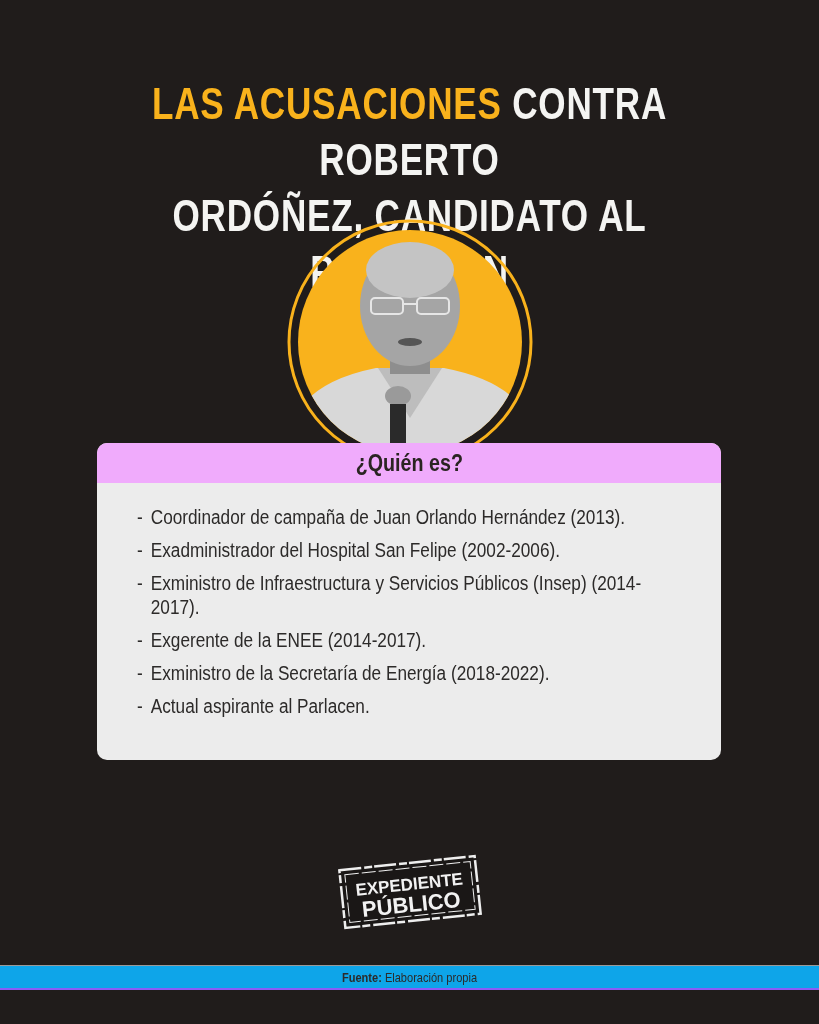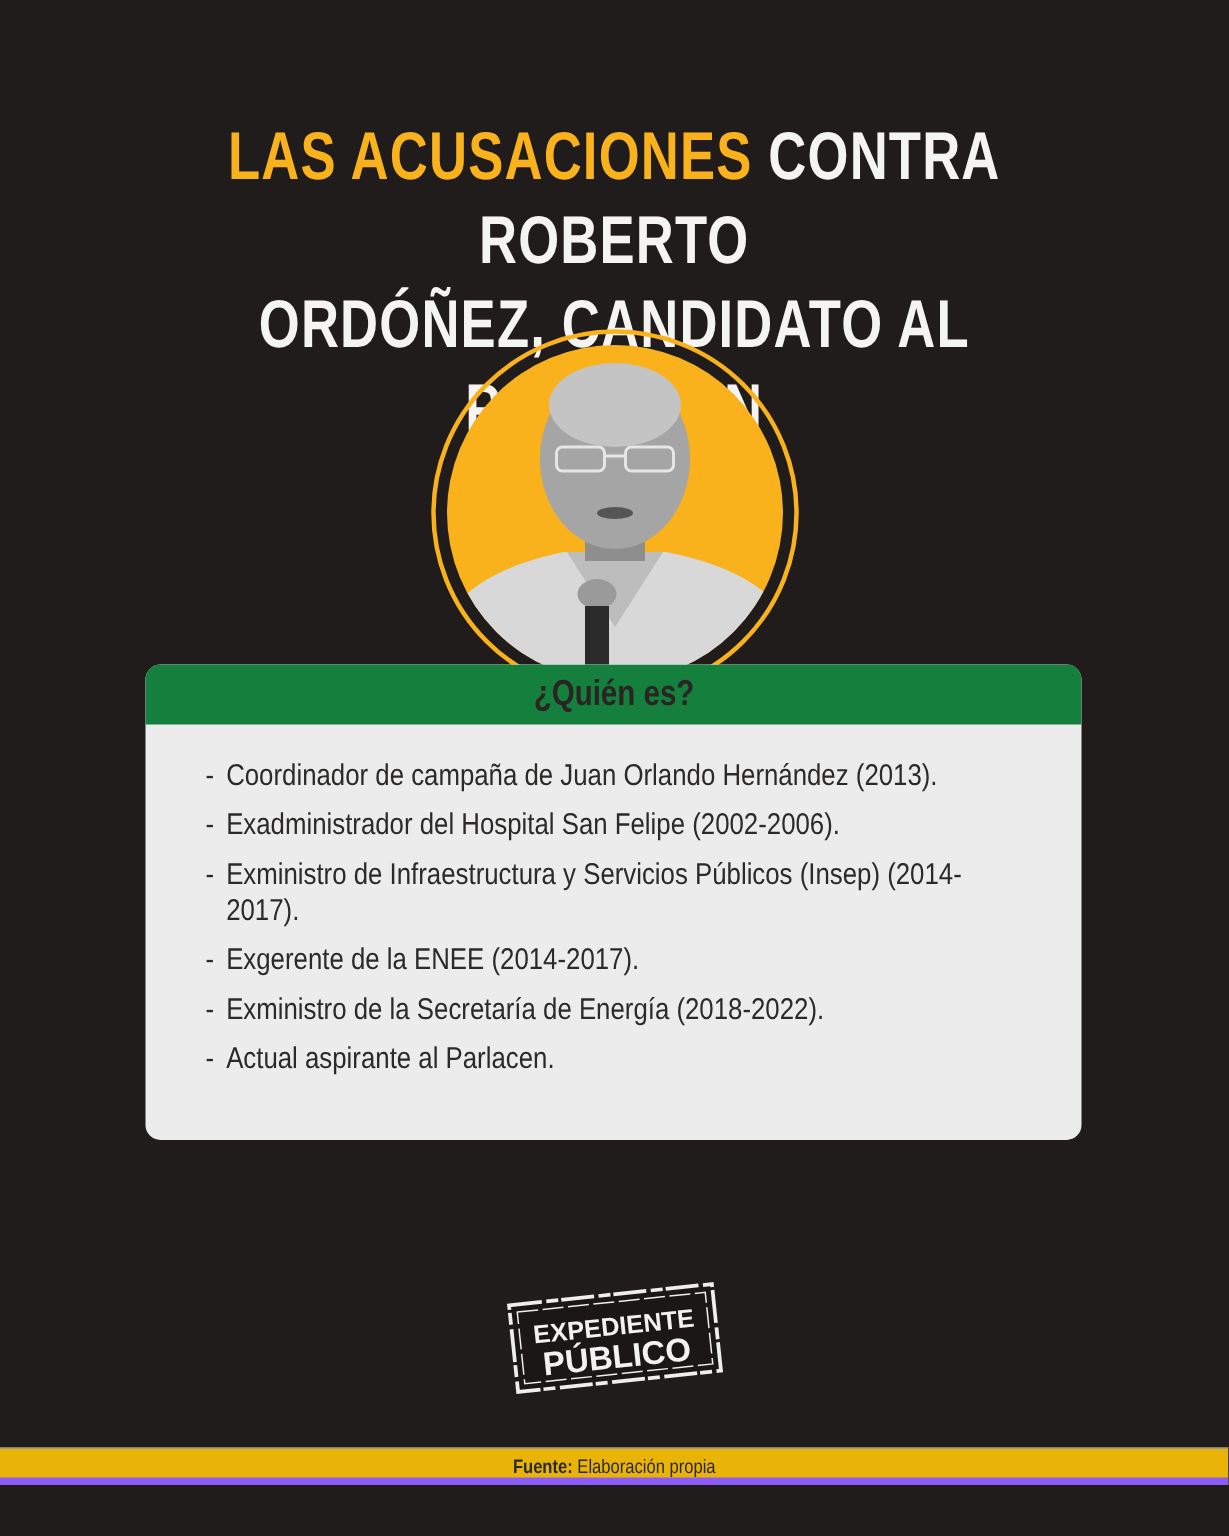--- a/index.html
+++ b/index.html
@@ -16,38 +16,38 @@
   .title .hl { color: #f9b21c; }
   .portrait {
     position: absolute; left: 286px; top: 218px; width: 248px; height: 248px;
   }
   .portrait svg { display: block; }
   .card {
     position: absolute; left: 97px; top: 443px; width: 624px; height: 317px;
     border-radius: 10px; overflow: hidden; background: #ececec;
   }
   .card-head {
-    height: 40px; background: #15803d; display: flex; align-items: center; justify-content: center;
+    height: 40px; background: #f0abfc; display: flex; align-items: center; justify-content: center;
   }
   .card-head span {
     font-weight: 700; font-size: 24px; color: #2a2422;
     display: inline-block; transform: scaleX(0.82);
   }
   .list { list-style: none; margin: 0; padding: 22px 0 0 40px; }
   .list li {
     font-size: 20px; line-height: 24px; color: #2c2a29; margin-bottom: 9px;
     display: flex; transform: scaleX(0.86); transform-origin: left center; width: 620px;
   }
   .list li .dash { width: 16px; flex: none; }
   .logo {
     position: absolute; left: 336px; top: 853px; width: 148px; height: 78px;
   }
   .footer {
     position: absolute; left: 0; top: 965px; width: 819px; height: 25px;
-    background: #eab308; border-top: 1px solid #9a9a9a; border-bottom: 5px solid #8b5cf6;
+    background: #0ea5e9; border-top: 1px solid #9a9a9a; border-bottom: 2px solid #8b5cf6;
     box-sizing: border-box; text-align: center; font-size: 13px; line-height: 23px; color: #2c2a29;
   }
   .footer .inner { display: inline-block; transform: scaleX(0.85); }
   .footer b { font-weight: 700; }
 </style>
 </head>
 <body>
 
 <div class="title">
   <div><span class="hl">LAS ACUSACIONES</span><span> CONTRA ROBERTO</span></div>

